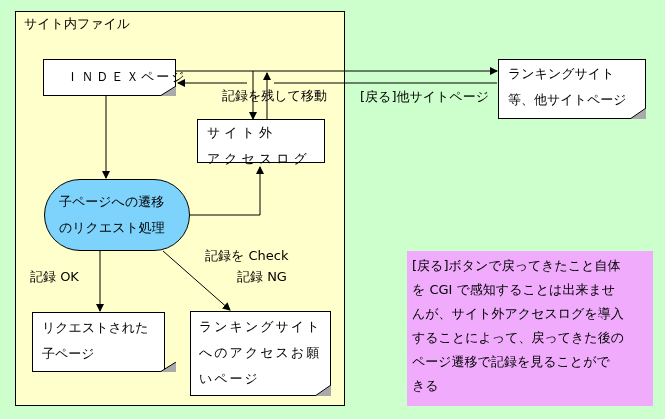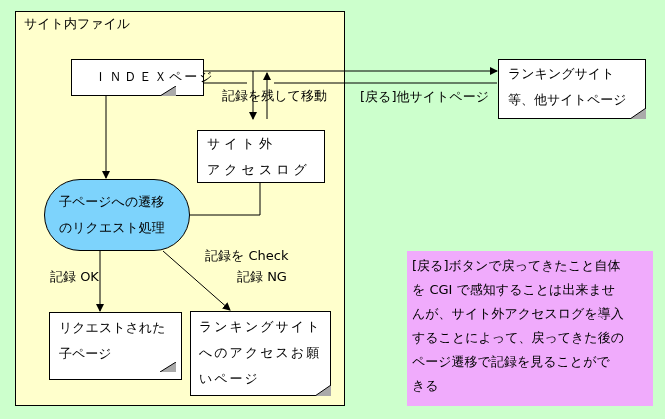--- a/index.html
+++ b/index.html
@@ -51,39 +51,39 @@
     <line x1="106" y1="95" x2="106" y2="178" marker-end="url(#ah)"></line>
 
     <polyline points="190,215 260,215 260,167" marker-end="url(#ah)"></polyline>
 
     <line x1="100" y1="251" x2="100" y2="311" marker-end="url(#ah)"></line>
 
     <line x1="163" y1="251" x2="230" y2="310" marker-end="url(#ah)"></line>
   </g>
 </svg>
 
-<div class="abs box" style="left:43px; top:59px; width:133px; height:37px;margin-left:28px;">
+<div class="abs box" style="left:43px; top:59px; width:133px; height:37px;">
   <div class="txt" style="left:22px; top:10px; letter-spacing:2px;">ＩＮＤＥＸページ</div>
 </div>
 <svg class="abs" style="left:160px; top:86px;" width="16" height="10">
     <path d="M0,10 L16,0 L16,10 z" fill="#aaaaaa"></path>
     <path d="M0,10 L16,0" stroke="#000"></path>
   </svg>
 
-<div class="abs box" style="left:197px; top:130px; width:128px; height:53px;">
+<div class="abs box" style="left:197px; top:119px; width:128px; height:44px;">
   <div class="txt ml" style="left:9px; top:0px; letter-spacing:4px;">サイト外
 アクセスログ</div>
 </div>
 
 <div class="abs" style="left:44px; top:179px; width:146px; height:72px; background:#7dd3fc; border:1px solid #000; border-radius:36px / 36px; box-sizing:border-box;">
   <div class="txt ml" style="left:14px; top:9px;">子ページへの遷移
 のリクエスト処理</div>
 </div>
 
-<div class="abs box" style="left:49px; top:312px; width:133px; height:68px;text-decoration:underline;">
+<div class="abs box" style="left:32px; top:312px; width:133px; height:60px;text-decoration:underline;">
   <div class="txt ml" style="left:9px; top:2px;">リクエストされた
 子ページ</div>
 </div>
 <svg class="abs" style="left:160px; top:362px;" width="16" height="10">
     <path d="M0,10 L16,0 L16,10 z" fill="#aaaaaa"></path>
     <path d="M0,10 L16,0" stroke="#000"></path>
   </svg>
 
 <div class="abs box" style="left:190px; top:311px; width:141px; height:85px;">
   <div class="txt ml" style="left:8px; top:2px; letter-spacing:2px;">ランキングサイト
@@ -100,21 +100,21 @@
 等、他サイトページ</div>
 </div>
 <svg class="abs" style="left:630px; top:108px;" width="16" height="11">
     <path d="M0,11 L16,0 L16,11 z" fill="#aaaaaa"></path>
     <path d="M0,11 L16,0" stroke="#000"></path>
   </svg>
 
 <div class="txt" style="left:222px; top:53px;margin-top:36px;">記録を残して移動</div>
 <div class="txt" style="left:360px; top:90px;">[戻る]他サイトページ</div>
 <div class="txt" style="left:205px; top:221px;margin-top:28px;">記録を Check</div>
-<div class="txt" style="left:30px; top:270px;margin-left:20px;">記録 OK</div>
+<div class="txt" style="left:30px; top:270px;">記録 OK</div>
 <div class="txt" style="left:205px; top:270px;margin-left:32px;">記録 NG</div>
 
 <div class="abs note-area">
   <div class="txt ml" style="left:5px; top:3px; line-height:24px;">[戻る]ボタンで戻ってきたこと自体
 を CGI で感知することは出来ませ
 んが、サイト外アクセスログを導入
 することによって、戻ってきた後の
 ページ遷移で記録を見ることがで
 きる</div>
 </div>

